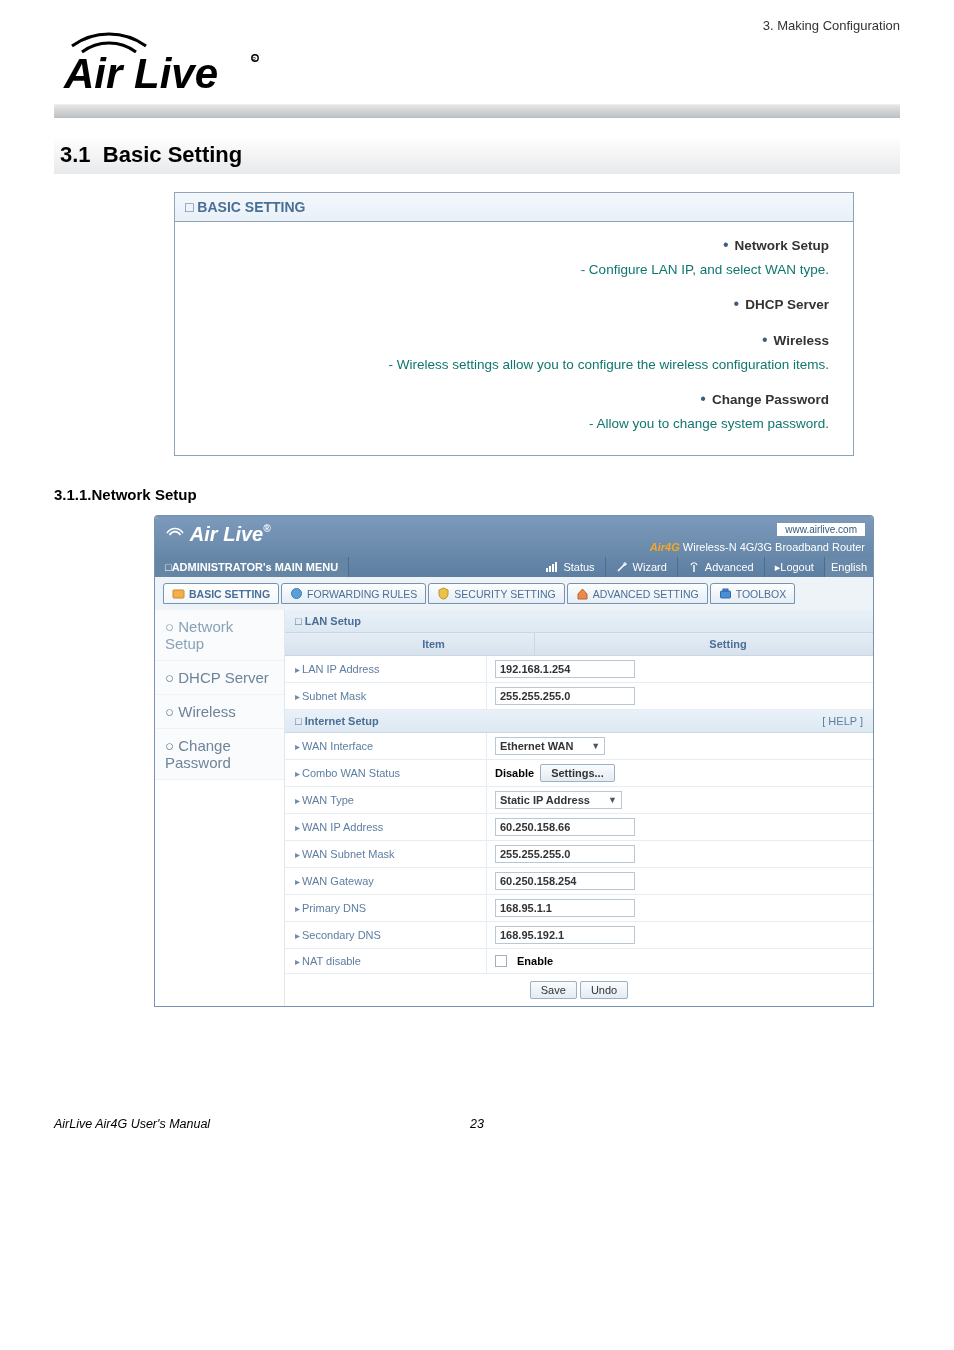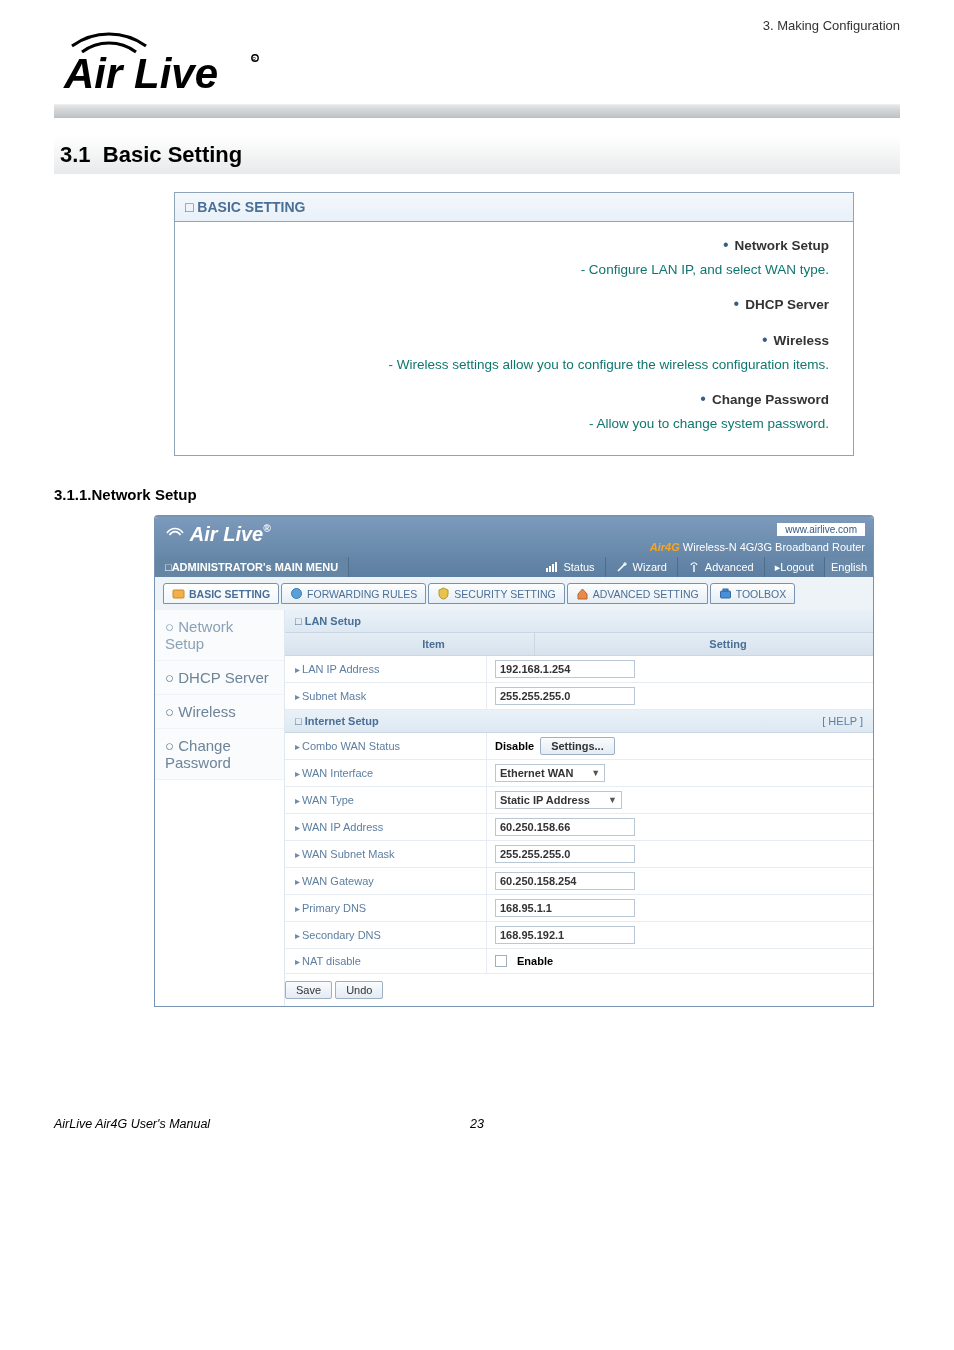--- a/index.html
+++ b/index.html
@@ -59,21 +59,21 @@
   .headerrow .hc.right { flex: 1; text-align: center; }
   .row { display: flex; border-bottom: 1px solid #e6ecf2; }
   .row .rc-left { width: 202px; padding: 6px 10px; color: #5c7ea0; font-size: 11px; border-right: 1px solid #e6ecf2; display: flex; align-items: center; }
   .row .rc-left::before { content: "▸ "; color: #6e8bad; margin-right: 2px; font-size: 10px; }
   .row .rc-right { flex: 1; padding: 4px 8px; display: flex; align-items: center; gap: 6px; font-weight: bold; }
   .inputlike { border: 1px solid #b9c6d3; background: #fff; padding: 2px 4px; font-size: 11px; color: #333; min-width: 140px; }
   .selectlike { border: 1px solid #b9c6d3; background: #fff; padding: 2px 4px; font-size: 11px; color: #333; display: inline-flex; align-items: center; gap: 18px; }
   .selectlike::after { content: "▼"; font-size: 9px; color: #555; }
   .btnlike { border: 1px solid #9fb0c2; background: linear-gradient(#fafcfe,#e3ebf3); padding: 2px 10px; font-size: 11px; color: #333; border-radius: 2px; }
   .cbx { width: 12px; height: 12px; border: 1px solid #9fb0c2; display: inline-block; margin-right: 4px; }
-  .btnrow { text-align: left; padding: 10px 0; }
+  .btnrow { text-align: center; padding: 10px 0; }
 
   .footer { position: relative; margin-top: 110px; font-size: 12.5px; font-style: italic; display: flex; }
   .footer .left { flex: 1; }
   .footer .pg { width: 60px; text-align: center; }
 </style>
 </head>
 <body>
 
 <div class="page">
   <div class="topright">3.  Making  Configuration</div>
@@ -231,31 +231,31 @@
           <div class="rc-right">
               <span class="inputlike">255.255.255.0</span>
             </div>
         </div>
 
         <div class="grp-head">
           <span>Internet Setup</span>
           <span class="helplink">[ HELP ]</span>
         </div>
         <div class="row">
+          <div class="rc-left">WAN Interface</div>
+          <div class="rc-right">
+              <span class="selectlike">Ethernet WAN</span>
+            </div>
+        </div>
+        <div class="row">
           <div class="rc-left">Combo WAN Status</div>
           <div class="rc-right">
             <span>Disable</span>
             <span class="btnlike">Settings...</span>
           </div>
-        </div>
-        <div class="row">
-          <div class="rc-left">WAN Interface</div>
-          <div class="rc-right">
-              <span class="selectlike">Ethernet WAN</span>
-            </div>
         </div>
         <div class="row">
           <div class="rc-left">WAN Type</div>
           <div class="rc-right">
               <span class="selectlike">Static IP Address</span>
             </div>
         </div>
         <div class="row">
           <div class="rc-left">WAN IP Address</div>
           <div class="rc-right">

